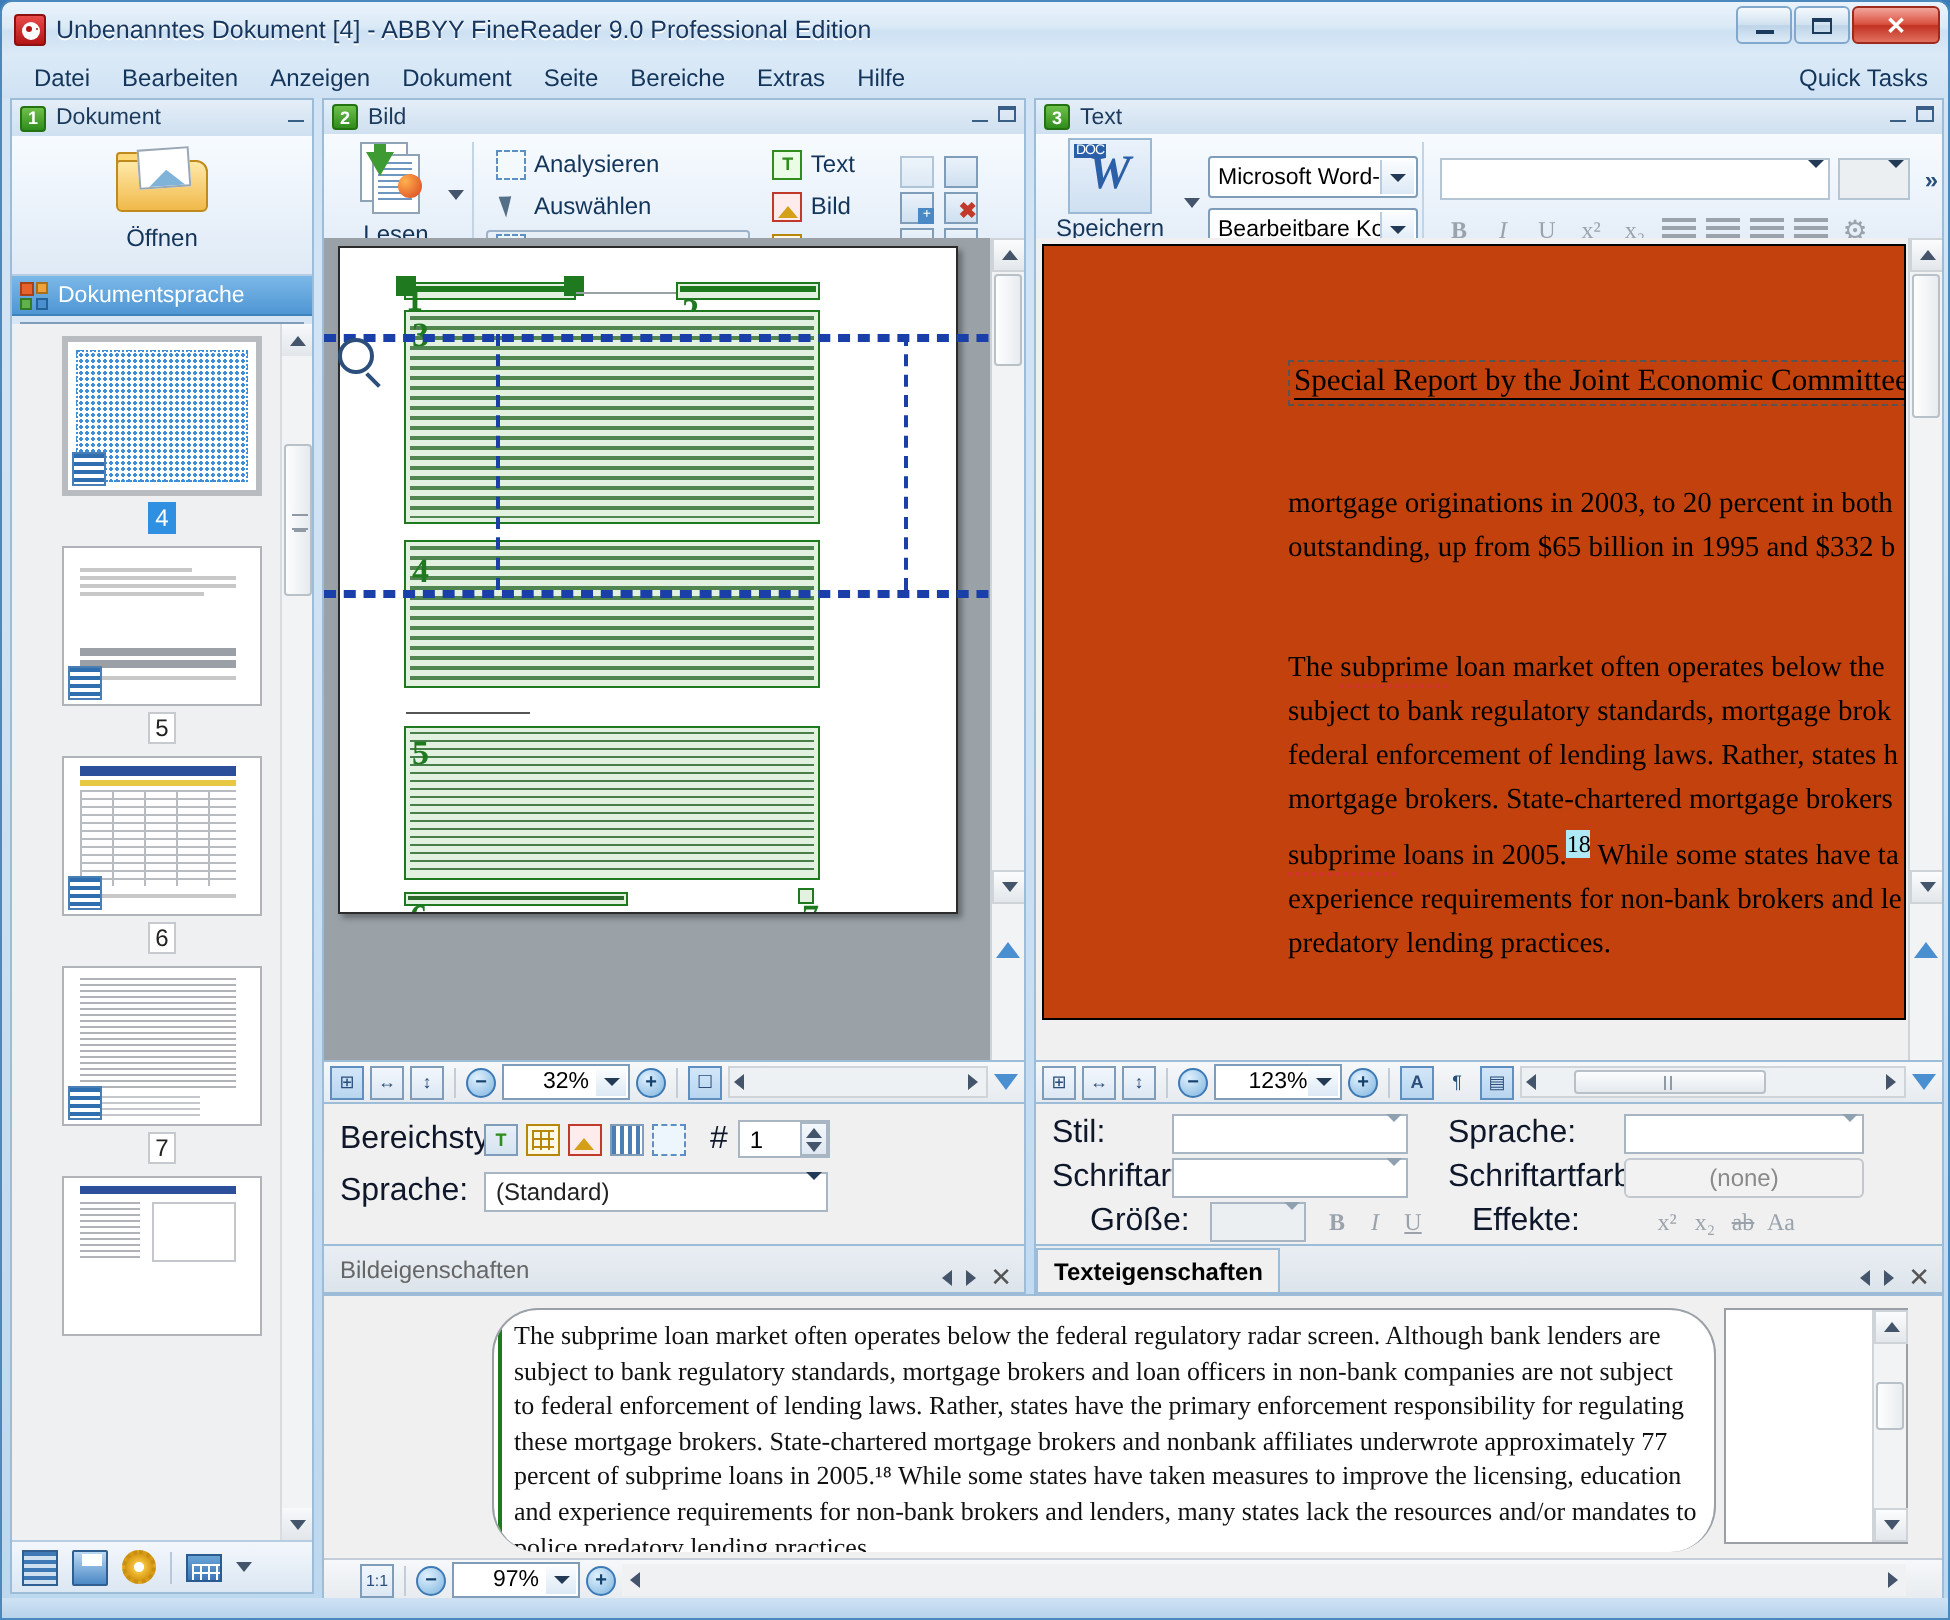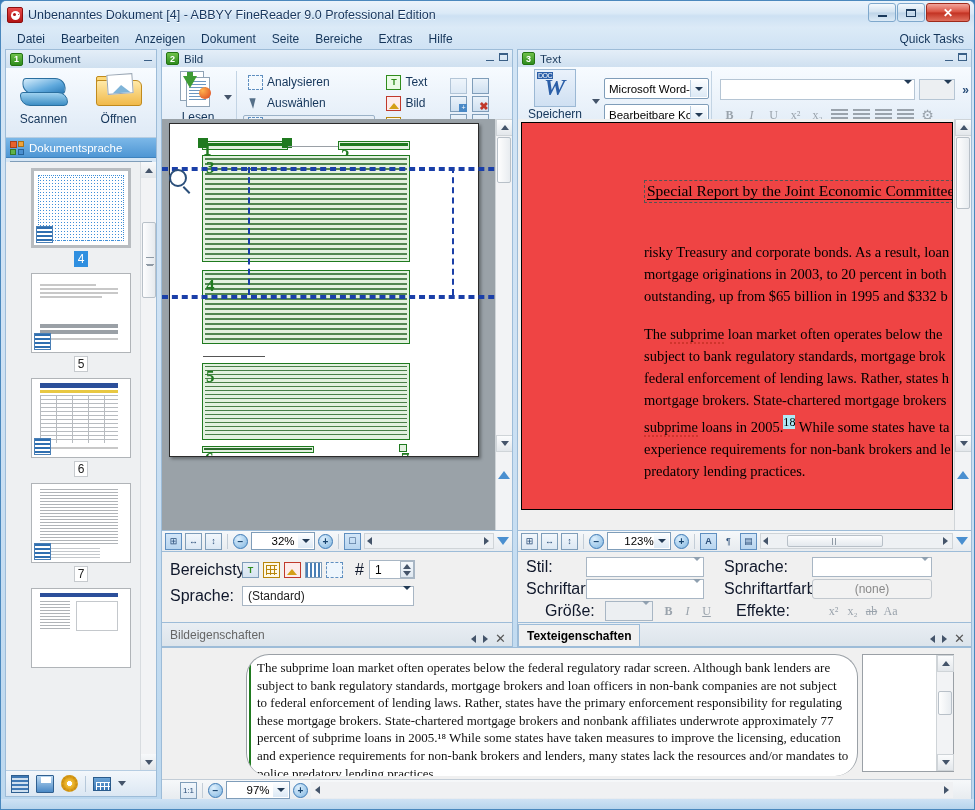--- a/index.html
+++ b/index.html
@@ -386,21 +386,21 @@
     font-size:12px;color:#9aa3ac;}
   .fbtn.serif{font-family:"Liberation Serif",serif;}
   .align-ico{width:17px;height:12px;background:repeating-linear-gradient(180deg,#9aa3ac 0 2px,transparent 2px 4px);}
   .chevrons{position:absolute;right:3px;top:34px;color:#2b4f7a;font-size:12px;font-weight:bold;}
   .text-view {
     position:absolute; top:70px; left:0; width:455px; height:412px;
     border:1px solid #9dbcd8; border-top:none; background:#f0f0f0; overflow:hidden;
   }
   .text-page {
     position:absolute; left:3px; top:3px; width:432px; height:388px;
-    background:#ef4444; border:1px solid #000; overflow:hidden;
+    background:#c2410c; border:1px solid #000; overflow:hidden;
   }
   .doc-heading {
     position:absolute; left:122px; top:57px; font-family:"Liberation Serif", serif;
     font-size:15.5px; color:#000; white-space:nowrap;
     border:1px dashed #555; padding:1px 4px 2px 2px;
   }
   .doc-heading u { text-decoration: none; border-bottom:1px solid #000; }
   .doc-para {
     position:absolute; left:122px; font-family:"Liberation Serif", serif;
     font-size:14.5px; line-height:22px; color:#000; white-space:nowrap;
@@ -466,27 +466,20 @@
     <div class="panel" id="doc-panel">
       <div class="panel-head" style="border-left:none;border-top:none;border-right:none;">
         <span class="num-badge">1</span>
         <span class="panel-title">Dokument</span>
         <span class="hdr-btns">
           <span class="hdr-min"></span>
         </span>
       </div>
 
       <div class="doc-toolbar">
-        <div class="big-btn">
-          <div class="scanner-ico">
-            <span class="lid"></span>
-              <span class="base"></span>
-          </div>
-          <div class="lbl">Scannen</div>
-        </div>
         <div class="big-btn">
           <div class="folder-ico">
             <span class="tab"></span>
               <span class="back"></span>
               <span class="sheet"></span>
           </div>
           <div class="lbl">Öffnen</div>
         </div>
       </div>
 
@@ -860,21 +853,20 @@
           <span class="chevrons">»</span>
         </div>
       </div>
 
       <div class="text-view">
         <div class="text-page">
           <div class="doc-heading">
             <u>Special Report by the Joint Economic Committee</u>
           </div>
           <div class="doc-para" style="top:118px;">
-            <div>risky Treasury and corporate bonds. As a result, loan</div>
             <div>mortgage originations in 2003, to 20 percent in both</div>
             <div>outstanding, up from $65 billion in 1995 and $332 b</div>
           </div>
           <div class="doc-para" style="top:200px;">
             <div>The <span class="sq-red">subprime</span> loan market often operates below the</div>
             <div>subject to bank regulatory standards, mortgage brok</div>
             <div>federal enforcement of lending laws. Rather, states h</div>
             <div>mortgage brokers. State-chartered mortgage brokers</div>
             <div><span class="sq-red">subprime</span> loans in 2005.<sup class="hl-cyan">18</sup> While some states have ta</div>
             <div>experience requirements for non-bank brokers and le</div>

